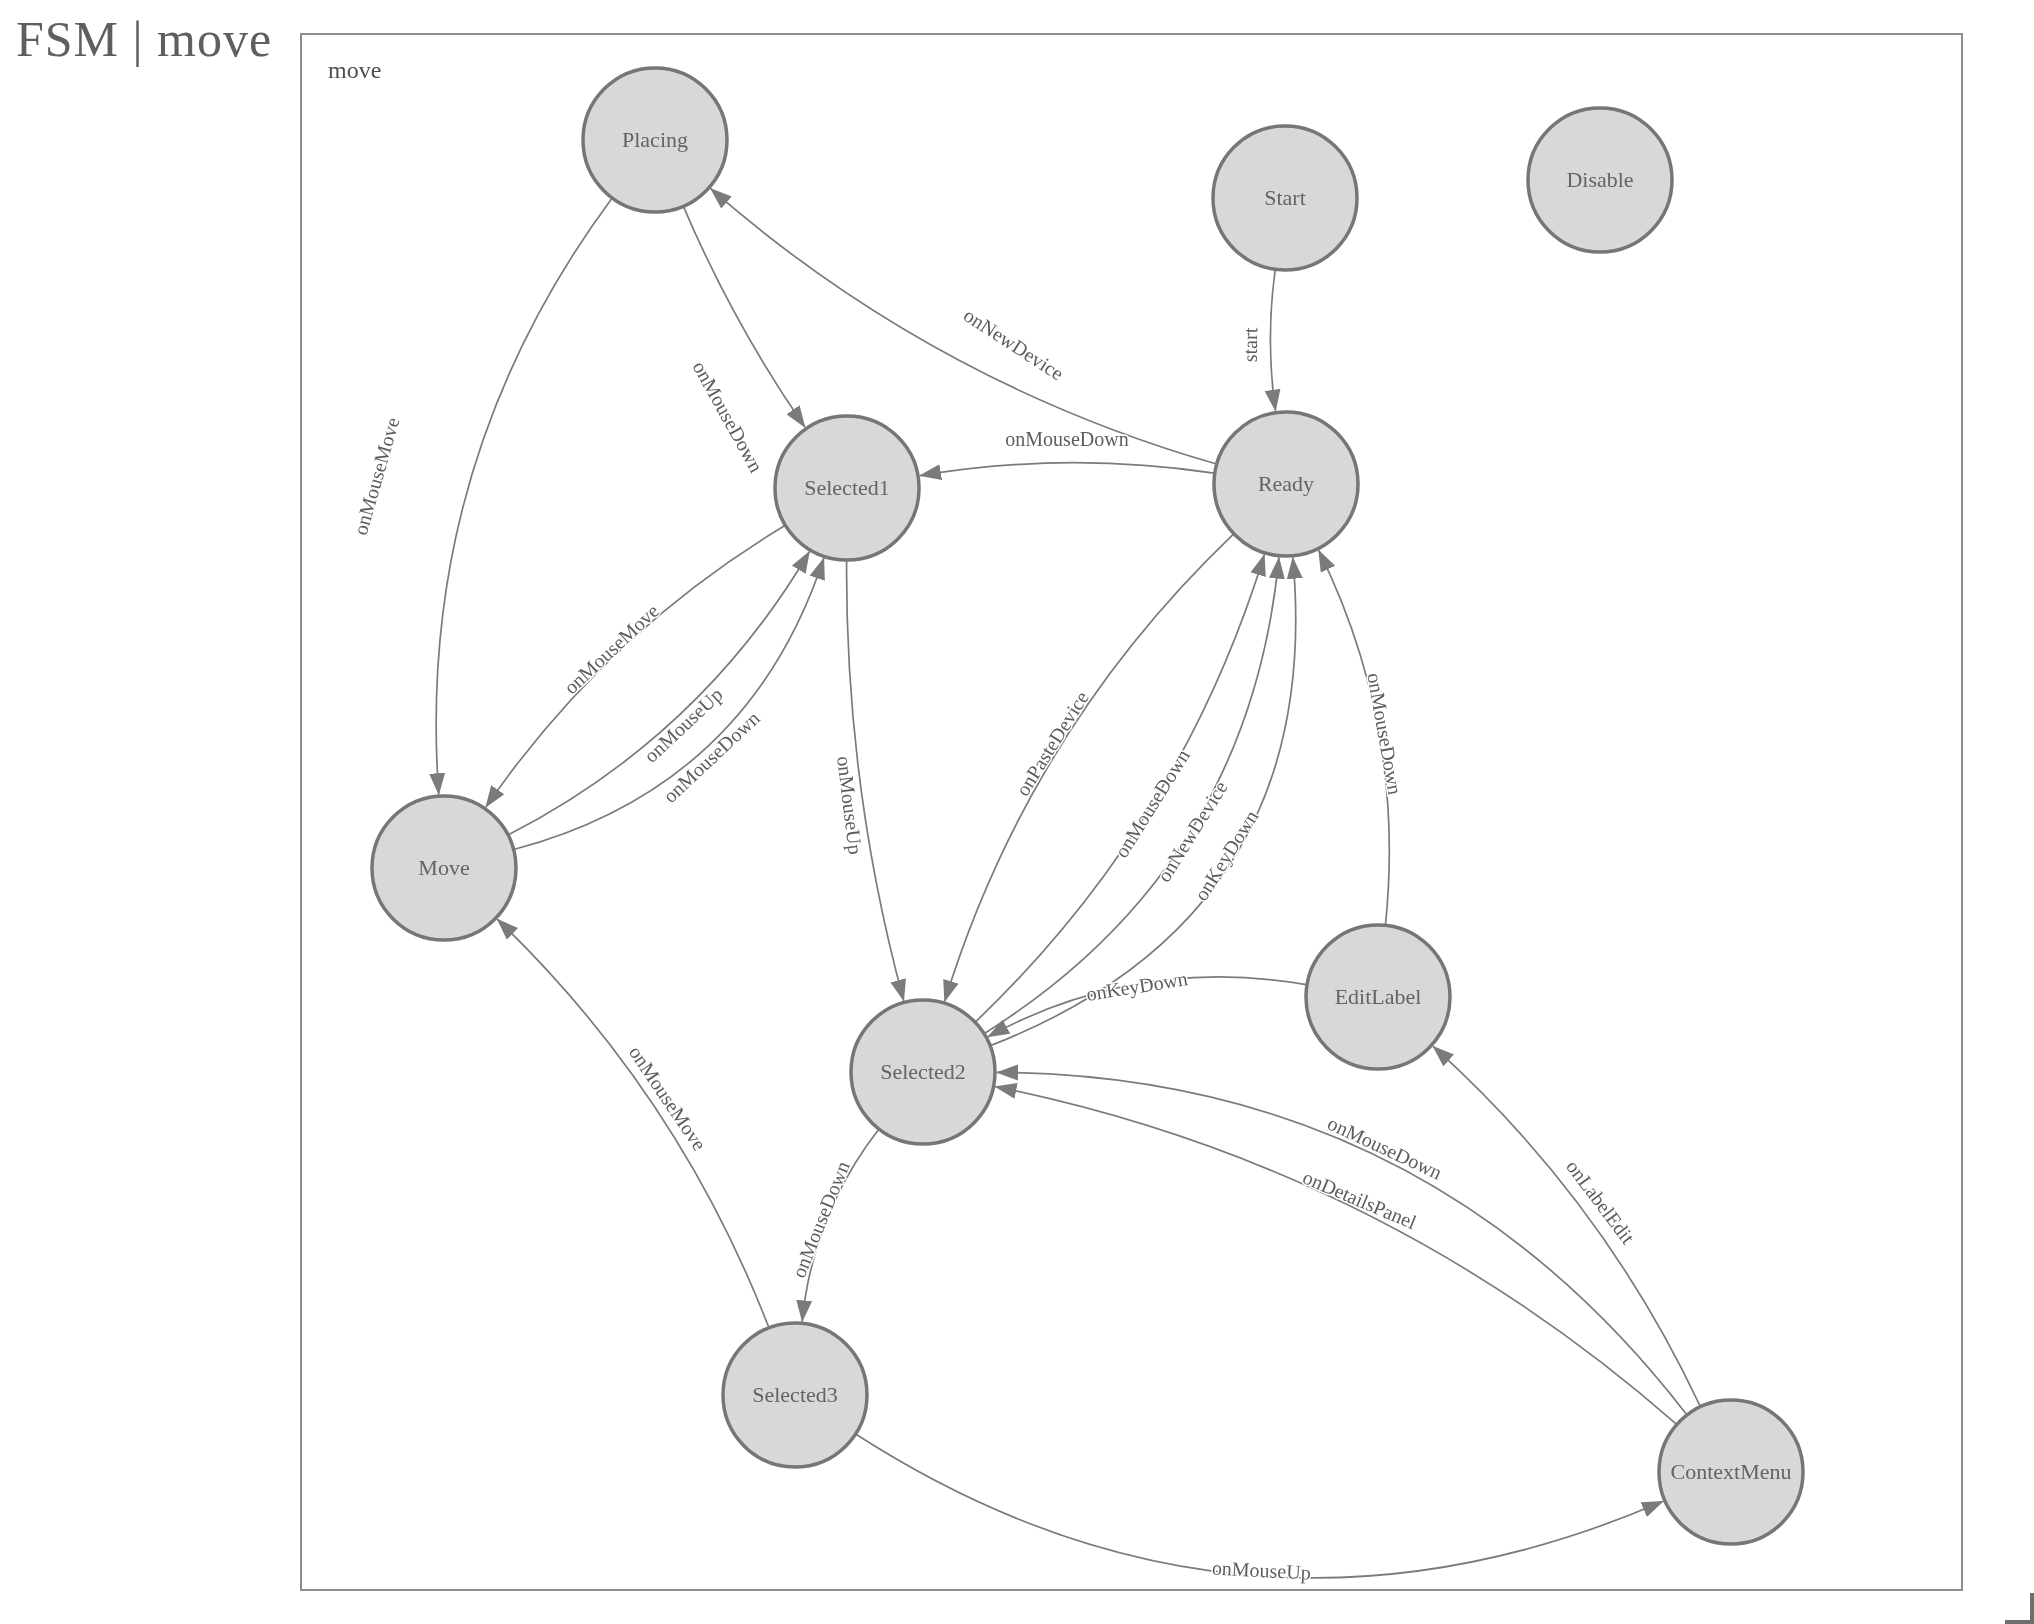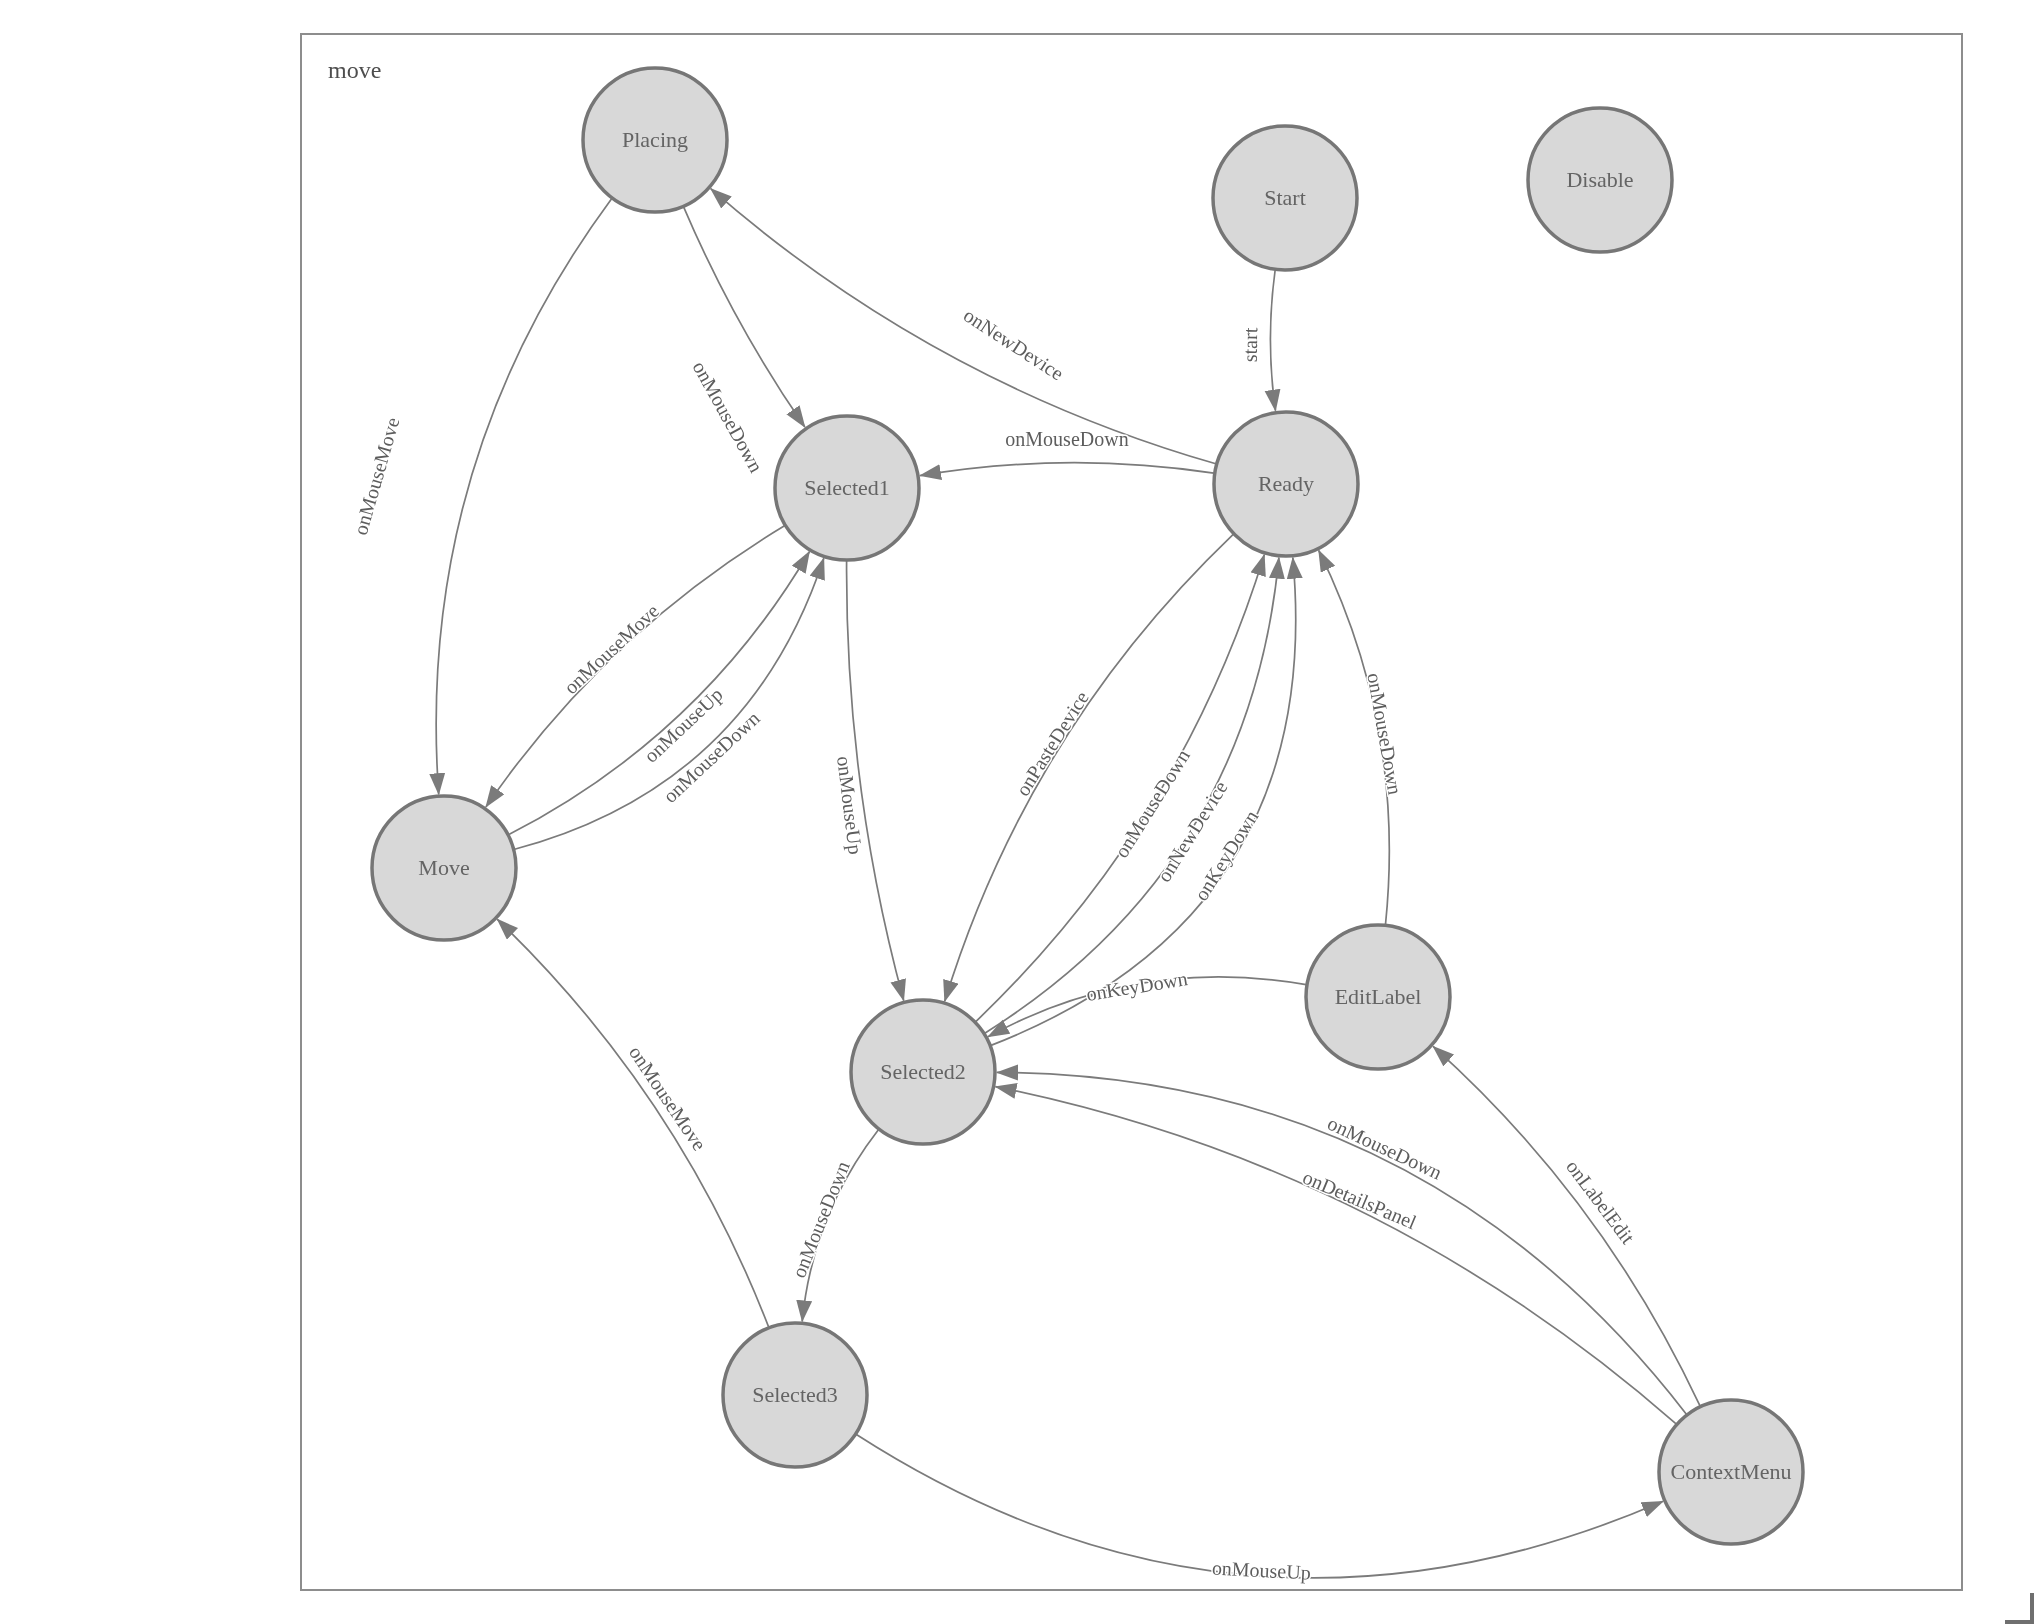--- a/index.html
+++ b/index.html
@@ -11,20 +11,21 @@
          border:2px solid #8d8d8d;background:#ffffff;box-sizing:border-box;}
   .paper-label{position:absolute;left:26px;top:22px;font-size:24px;color:#4e4e4e;}
   .graph-svg{position:absolute;left:0;top:0;}
   .corner-mark{position:absolute;right:0;bottom:0;width:29px;height:31px;
                border-right:4px solid #6f6f6f;border-bottom:4px solid #6f6f6f;box-sizing:border-box;}
 </style>
 </head>
 <body>
 
 <div class="page">
+  <div class="title" style="color: rgb(95, 95, 95);">FSM | move</div>
 
   <div class="paper" style="border-color: rgb(141, 141, 141);">
     <div class="paper-label">move</div>
     <svg id="graph" class="graph-svg" width="1659" height="1554" viewBox="302 35 1659 1554" xmlns="http://www.w3.org/2000/svg">
       <defs>
         <marker id="arrow" markerUnits="userSpaceOnUse" markerWidth="26" markerHeight="20" refX="21" refY="8" orient="auto">
           <path d="M0,0 L22,8 L0,16 Z" fill="#7b7b7b"></path>
         </marker>
       </defs>
       <g id="edge-layer">

